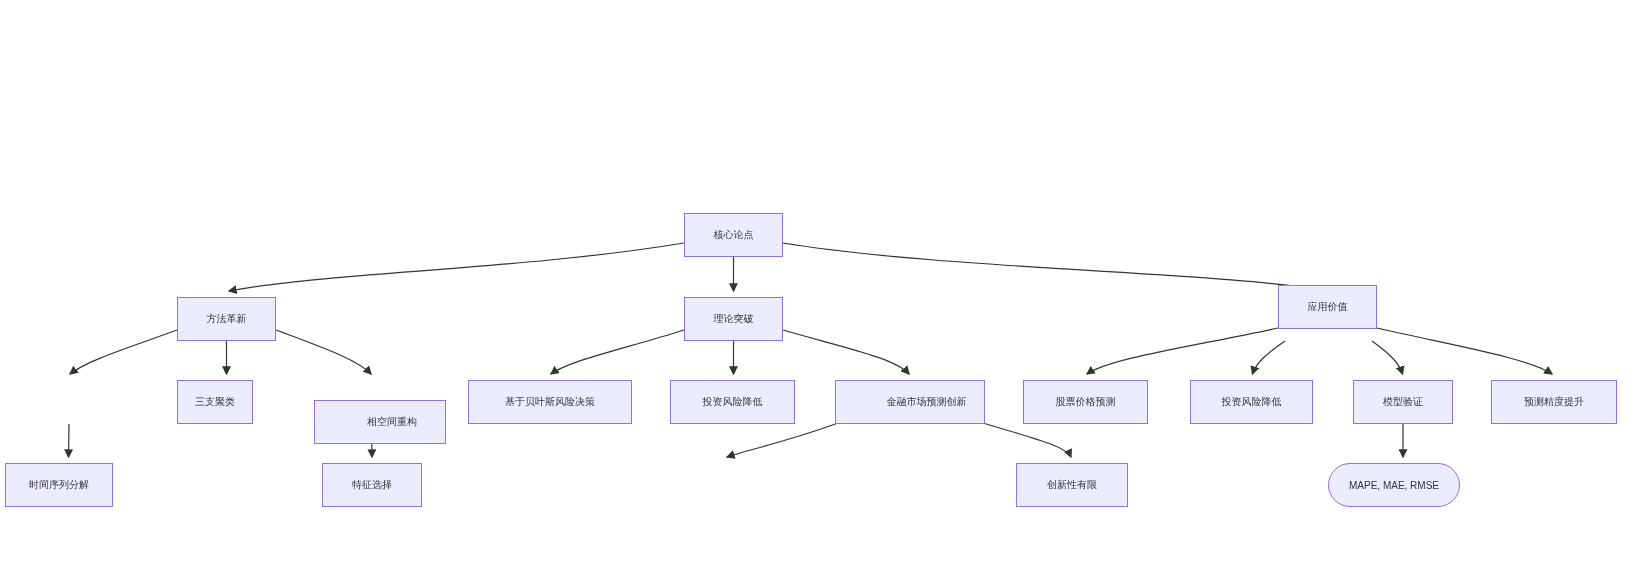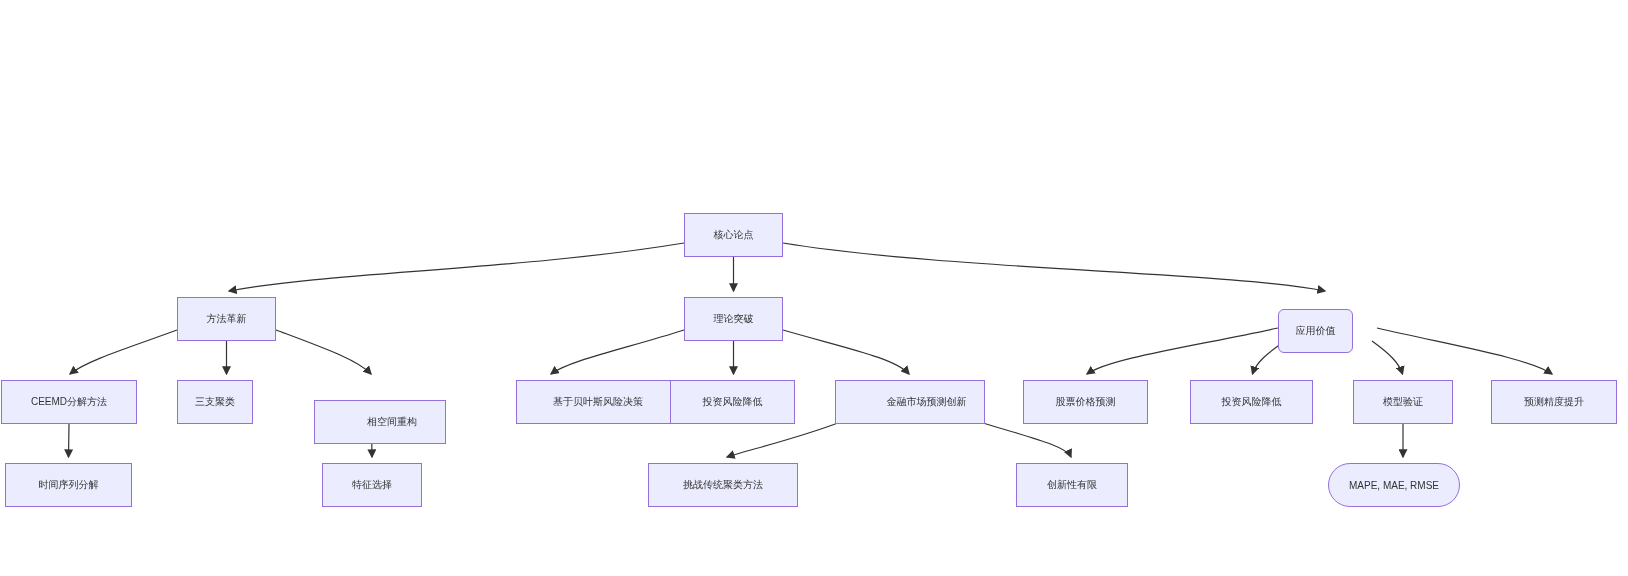--- a/index.html
+++ b/index.html
@@ -78,32 +78,30 @@
       <path marker-end="url(#arrow)" d="M 838 423 C 792 440, 748 450, 727 457"></path>
       <path marker-end="url(#arrow)" d="M 983 423 C 1032 438, 1066 446, 1071 457"></path>
       <path marker-end="url(#arrow)" d="M 1403 424 L 1403 457"></path>
     </g>
   </svg>
 
   <div class="node" style="left:684px; top:213px; width:99px;">核心论点</div>
 
   <div class="node" style="left:177px; top:297px; width:99px;">方法革新</div>
   <div class="node" style="left:684px; top:297px; width:99px;">理论突破</div>
-  <div class="node" style="left:1278px; top:309px; width:75px;border-radius:6px;">应用价值</div>
+  <div class="node" style="left:1278px; top:285px; width:99px;">应用价值</div>
 
-  <div class="node" style="left:1px; top:380px; width:136px;">CEEMD分解方法</div>
   <div class="node" style="left:177px; top:380px; width:76px;">三支聚类</div>
   <div class="node" style="left:314px; top:400px; width:132px;padding-left:24px;">相空间重构</div>
-  <div class="node" style="left:468px; top:380px; width:164px;margin-left:48px;">基于贝叶斯风险决策</div>
+  <div class="node" style="left:468px; top:380px; width:164px;">基于贝叶斯风险决策</div>
   <div class="node" style="left:670px; top:380px; width:125px;">投资风险降低</div>
   <div class="node" style="left:835px; top:380px; width:150px;padding-left:33px;">金融市场预测创新</div>
   <div class="node" style="left:1190px; top:380px; width:123px;">投资风险降低</div>
   <div class="node" style="left:1023px; top:380px; width:125px;">股票价格预测</div>
   <div class="node" style="left:1353px; top:380px; width:100px;">模型验证</div>
   <div class="node" style="left:1491px; top:380px; width:126px;">预测精度提升</div>
 
-  <div class="node" style="left:5px; top:463px; width:127px;text-align:right;">时间序列分解</div>
+  <div class="node" style="left:5px; top:463px; width:108px;text-align:right;">时间序列分解</div>
   <div class="node" style="left:322px; top:463px; width:100px;">特征选择</div>
-  <div class="node" style="left:648px; top:463px; width:150px;">挑战传统聚类方法</div>
   <div class="node" style="left:1016px; top:463px; width:112px;">创新性有限</div>
   <div class="node" style="left:1328px; top:463px; width:132px;border-radius:22px;">MAPE, MAE, RMSE</div>
 
 </div>
 
 </body></html>

